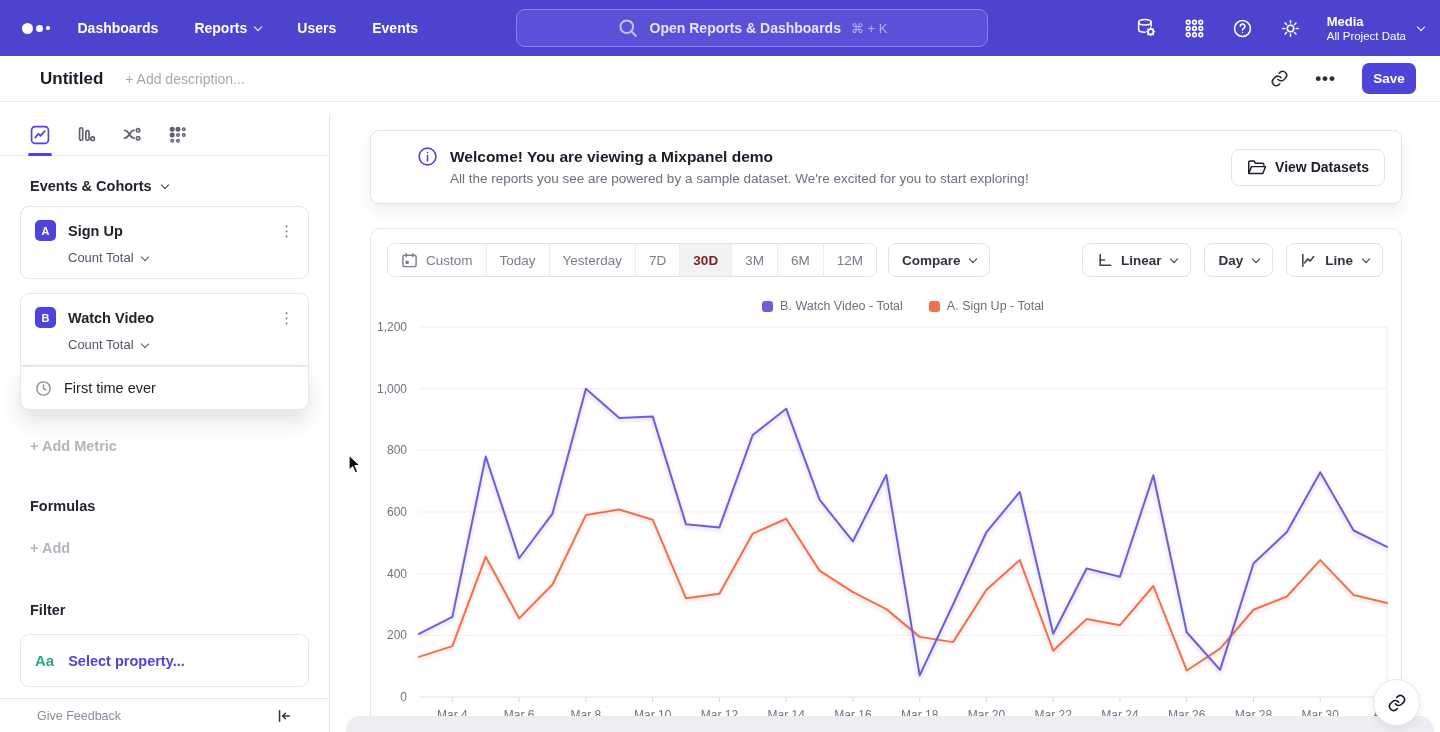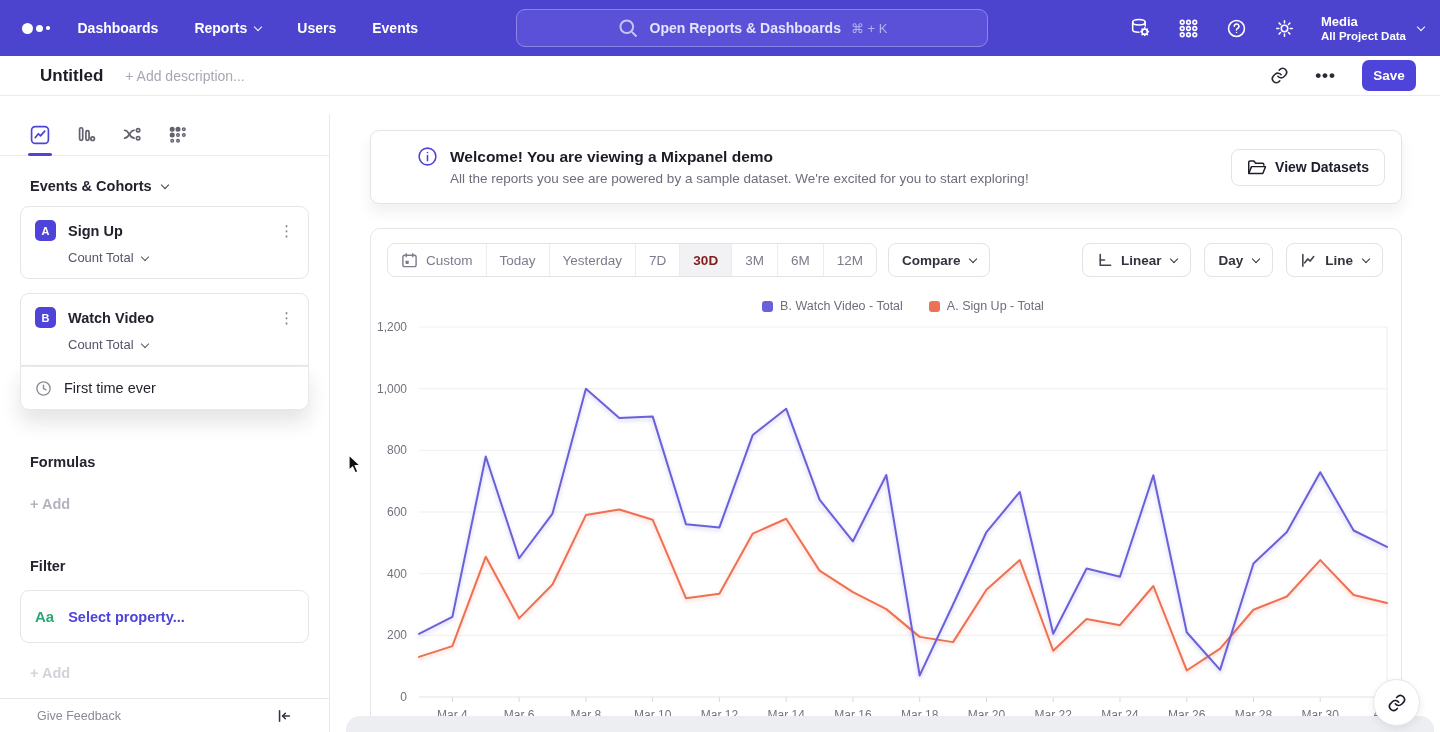--- a/index.html
+++ b/index.html
@@ -18,24 +18,24 @@
   .nav-item { display:flex; align-items:center; gap:6px; cursor:pointer; }
   .searchbar { position:absolute; left:516px; top:9px; width:472px; height:38px;
     background:#5a51d8; border:1px solid #8c86e8; border-radius:9px; display:flex;
     align-items:center; justify-content:center; gap:10px; }
   .searchbar .ph { color:#e6e4fb; font-size:14px; font-weight:600; }
   .searchbar .kbd { color:#b6b1f0; font-size:13px; }
   .nav-right { position:absolute; right:16px; top:0; height:56px; display:flex; align-items:center; gap:25px; }
   .nav-ico { width:23px; height:23px; }
   .proj { display:flex; align-items:center; gap:10px; cursor:pointer; }
   .proj .nm { font-size:13px; font-weight:700; line-height:15px; }
-  .proj .sc { font-size:11.5px; font-weight:700; line-height:14px; }
+  .proj .sc { font-size:11.5px; font-weight:400; line-height:14px; }
 
   
-  .rheader { position:absolute; top:56px; left:0; width:1440px; height:40px; background:#fff;
+  .rheader { position:absolute; top:56px; left:0; width:1440px; height:46px; background:#fff;
     border-bottom:1px solid #ebebee; display:flex; align-items:center; }
   .rtitle { font-size:17px; font-weight:700; margin-left:40px; }
   .rdesc { font-size:14px; color:#a7a7b3; margin-left:22px; }
   .rh-right { position:absolute; right:24px; display:flex; align-items:center; gap:26px; }
   .more-dots { font-size:17px; font-weight:700; color:#2b2b36; letter-spacing:1px; cursor:pointer; }
   .save-btn { background:#4f44d9; color:#fff; font-size:13.5px; font-weight:600; border:none;
     border-radius:7px; width:54px; height:31px; cursor:pointer; }
 
   
   .sidebar { position:absolute; top:114px; left:0; width:330px; bottom:0; background:#fff;
@@ -261,20 +261,21 @@
     </div>
   </div>
   <div class="suggest">
     <svg width="17" height="17" viewBox="0 0 18 18" fill="none" stroke="#8d8d9c" stroke-width="1.5" stroke-linecap="round">
         <circle cx="9" cy="9" r="7"></circle>
         <path d="M9 5.4 V9 L11.6 10.4"></path>
       </svg>
     <span>First time ever</span>
   </div>
 
+  <div class="ghost add-metric">+ Add Metric</div>
 
   <div class="sec-head formulas-h">Formulas</div>
   <div class="ghost formulas-add">+ Add</div>
 
   <div class="sec-head filter-h">Filter</div>
   <div class="pcard">
     <span class="aa">Aa</span>
     <span class="sel-prop">Select property...</span>
   </div>
   <div class="ghost filter-add">+ Add</div>

